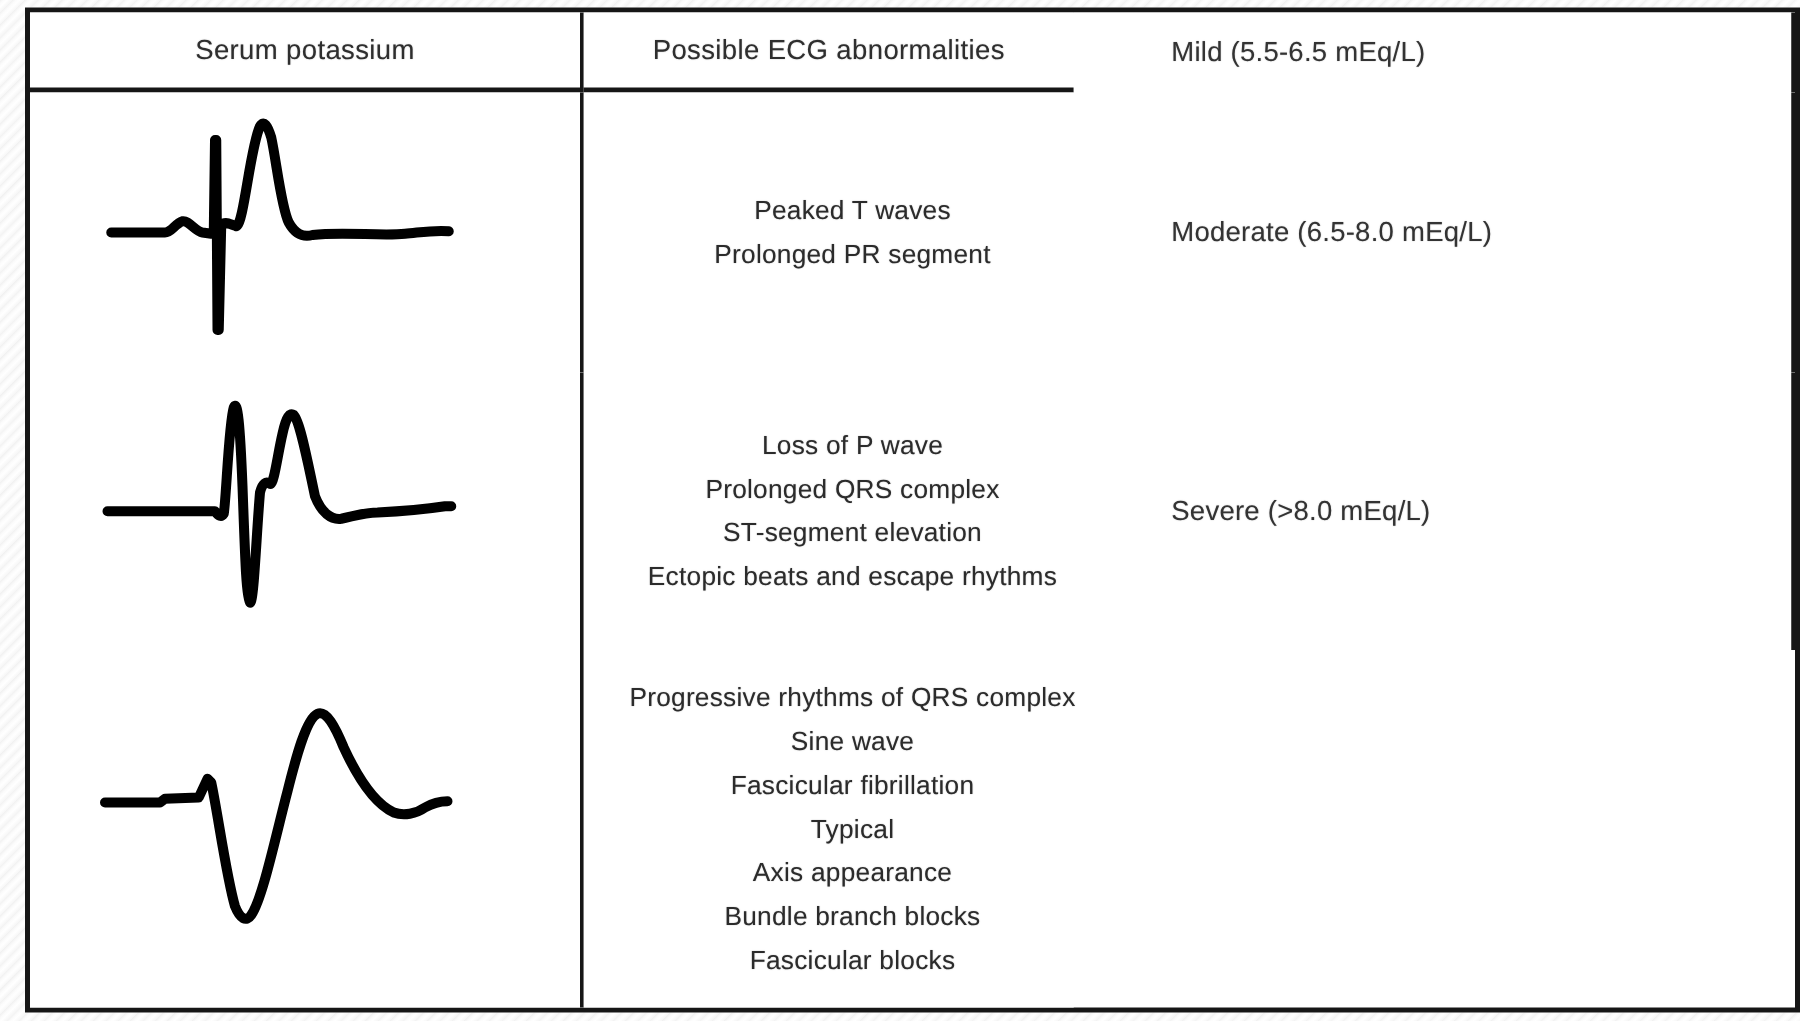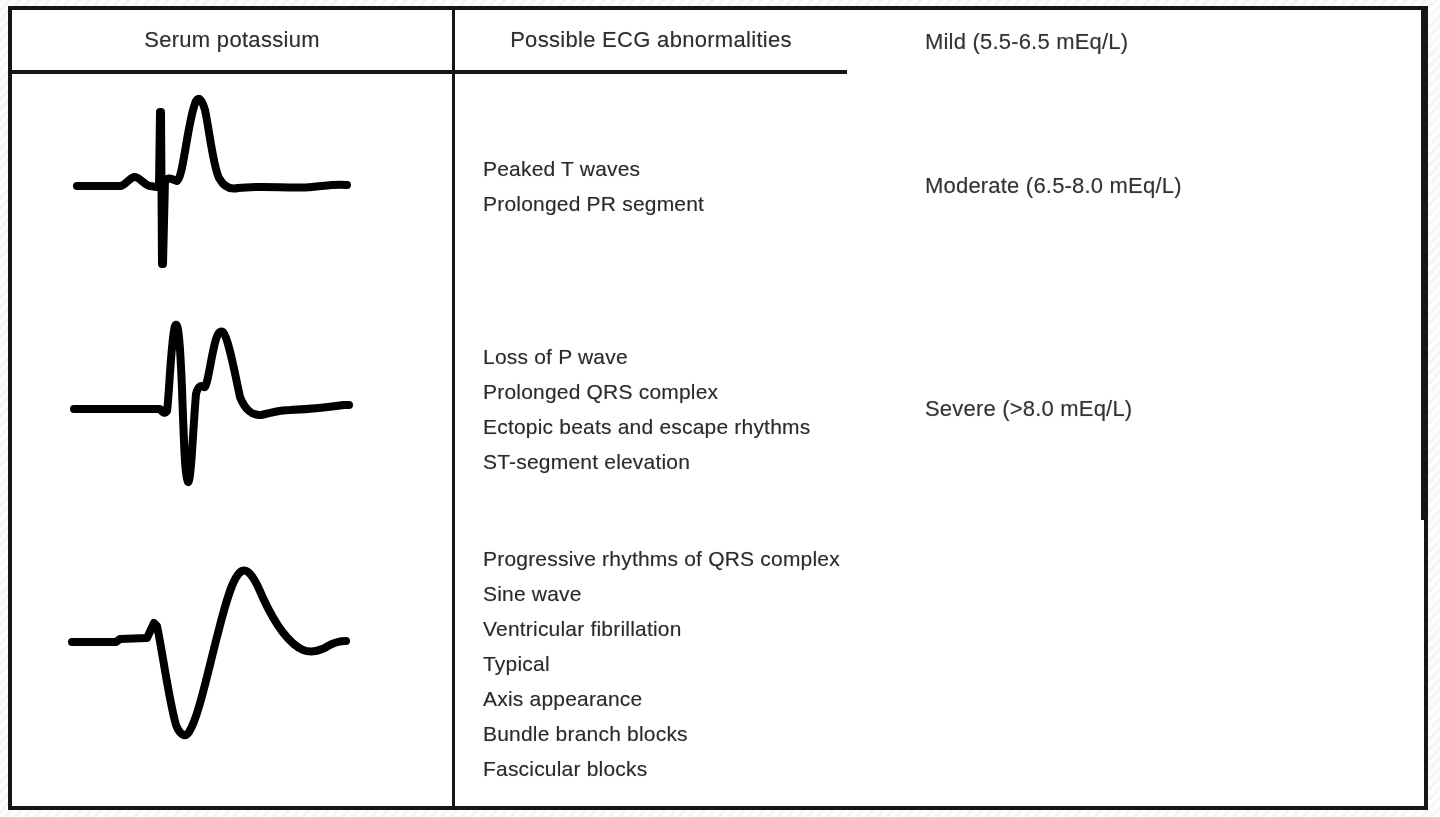--- a/index.html
+++ b/index.html
@@ -9,21 +9,21 @@
     height: 817px;
     overflow: hidden;
     font-family: "Liberation Sans", sans-serif;
     background:
       repeating-linear-gradient(135deg,
         #f1f1f1 0px, #fbfbfb 2px, #ffffff 4px, #f6f6f6 7px);
   }
 
   .table-frame {
     position: absolute;
-    left: 8px;
+    left: 20px;
     top: 6px;
     width: 1412px;
     height: 796px;
     background: #ffffff;
     border: 4px solid #161616;
     display: grid;
     grid-template-columns: 443px 392px 1fr;
     grid-template-rows: 64px 224px 222px 1fr;
   }
 
@@ -78,21 +78,22 @@
     stroke: #000000;
     stroke-linecap: round;
     stroke-linejoin: round;
   }
 
   
   .abn-cell {
     display: flex;
     flex-direction: column;
     justify-content: center;
-    padding-left: 28px;
+    padding-left: 38px;
+    align-items: center;
   }
   .abn-line {
     font-size: 21px;
     line-height: 35px;
     color: #2b2b2b;
     letter-spacing: 0.2px;
     text-shadow: 0 0 1px rgba(70,70,70,0.45);
     white-space: nowrap;
   }
 </style>
@@ -147,22 +148,22 @@
            C155,24 158,21 161,23
            C166,28 172,60 178,88
            C183,101 191,107 199,106
            C209,104 217,101 228,101
            C248,100 262,99 282,96 L287,96"></path>
     </svg>
   </div>
   <div class="cell col-3 abn-cell">
     <span class="abn-line">Loss of P wave</span>
     <span class="abn-line">Prolonged QRS complex</span>
+    <span class="abn-line">ST-segment elevation</span>
     <span class="abn-line">Ectopic beats and escape rhythms</span>
-    <span class="abn-line">ST-segment elevation</span>
   </div>
 
   <div class="cell col-1 severity-cell">
     <span class="severity-text">Severe (&gt;8.0 mEq/L)</span>
   </div>
   <div class="cell col-2 ecg-cell">
     <svg width="340" height="220" viewBox="0 0 340 220">
       <path class="ecg-stroke" stroke-width="8" d="M10,89 L54,89 L58,86 L85,85
            L92,70 L95,73
            C100,96 107,148 114,172
@@ -171,20 +172,20 @@
            C163,52 171,22 180,18
            C187,15 194,28 201,45
            C213,71 226,90 241,97
            C249,100 259,98 266,93
            C273,89 278,88 284,88"></path>
     </svg>
   </div>
   <div class="cell col-3 abn-cell">
     <span class="abn-line">Progressive rhythms of QRS complex</span>
     <span class="abn-line">Sine wave</span>
-    <span class="abn-line">Ventricular fibrillation</span>
+    <span class="abn-line">Fascicular fibrillation</span>
     <span class="abn-line">Typical</span>
     <span class="abn-line">Axis appearance</span>
     <span class="abn-line">Bundle branch blocks</span>
     <span class="abn-line">Fascicular blocks</span>
   </div>
 
 </div>
 
 </body></html>

